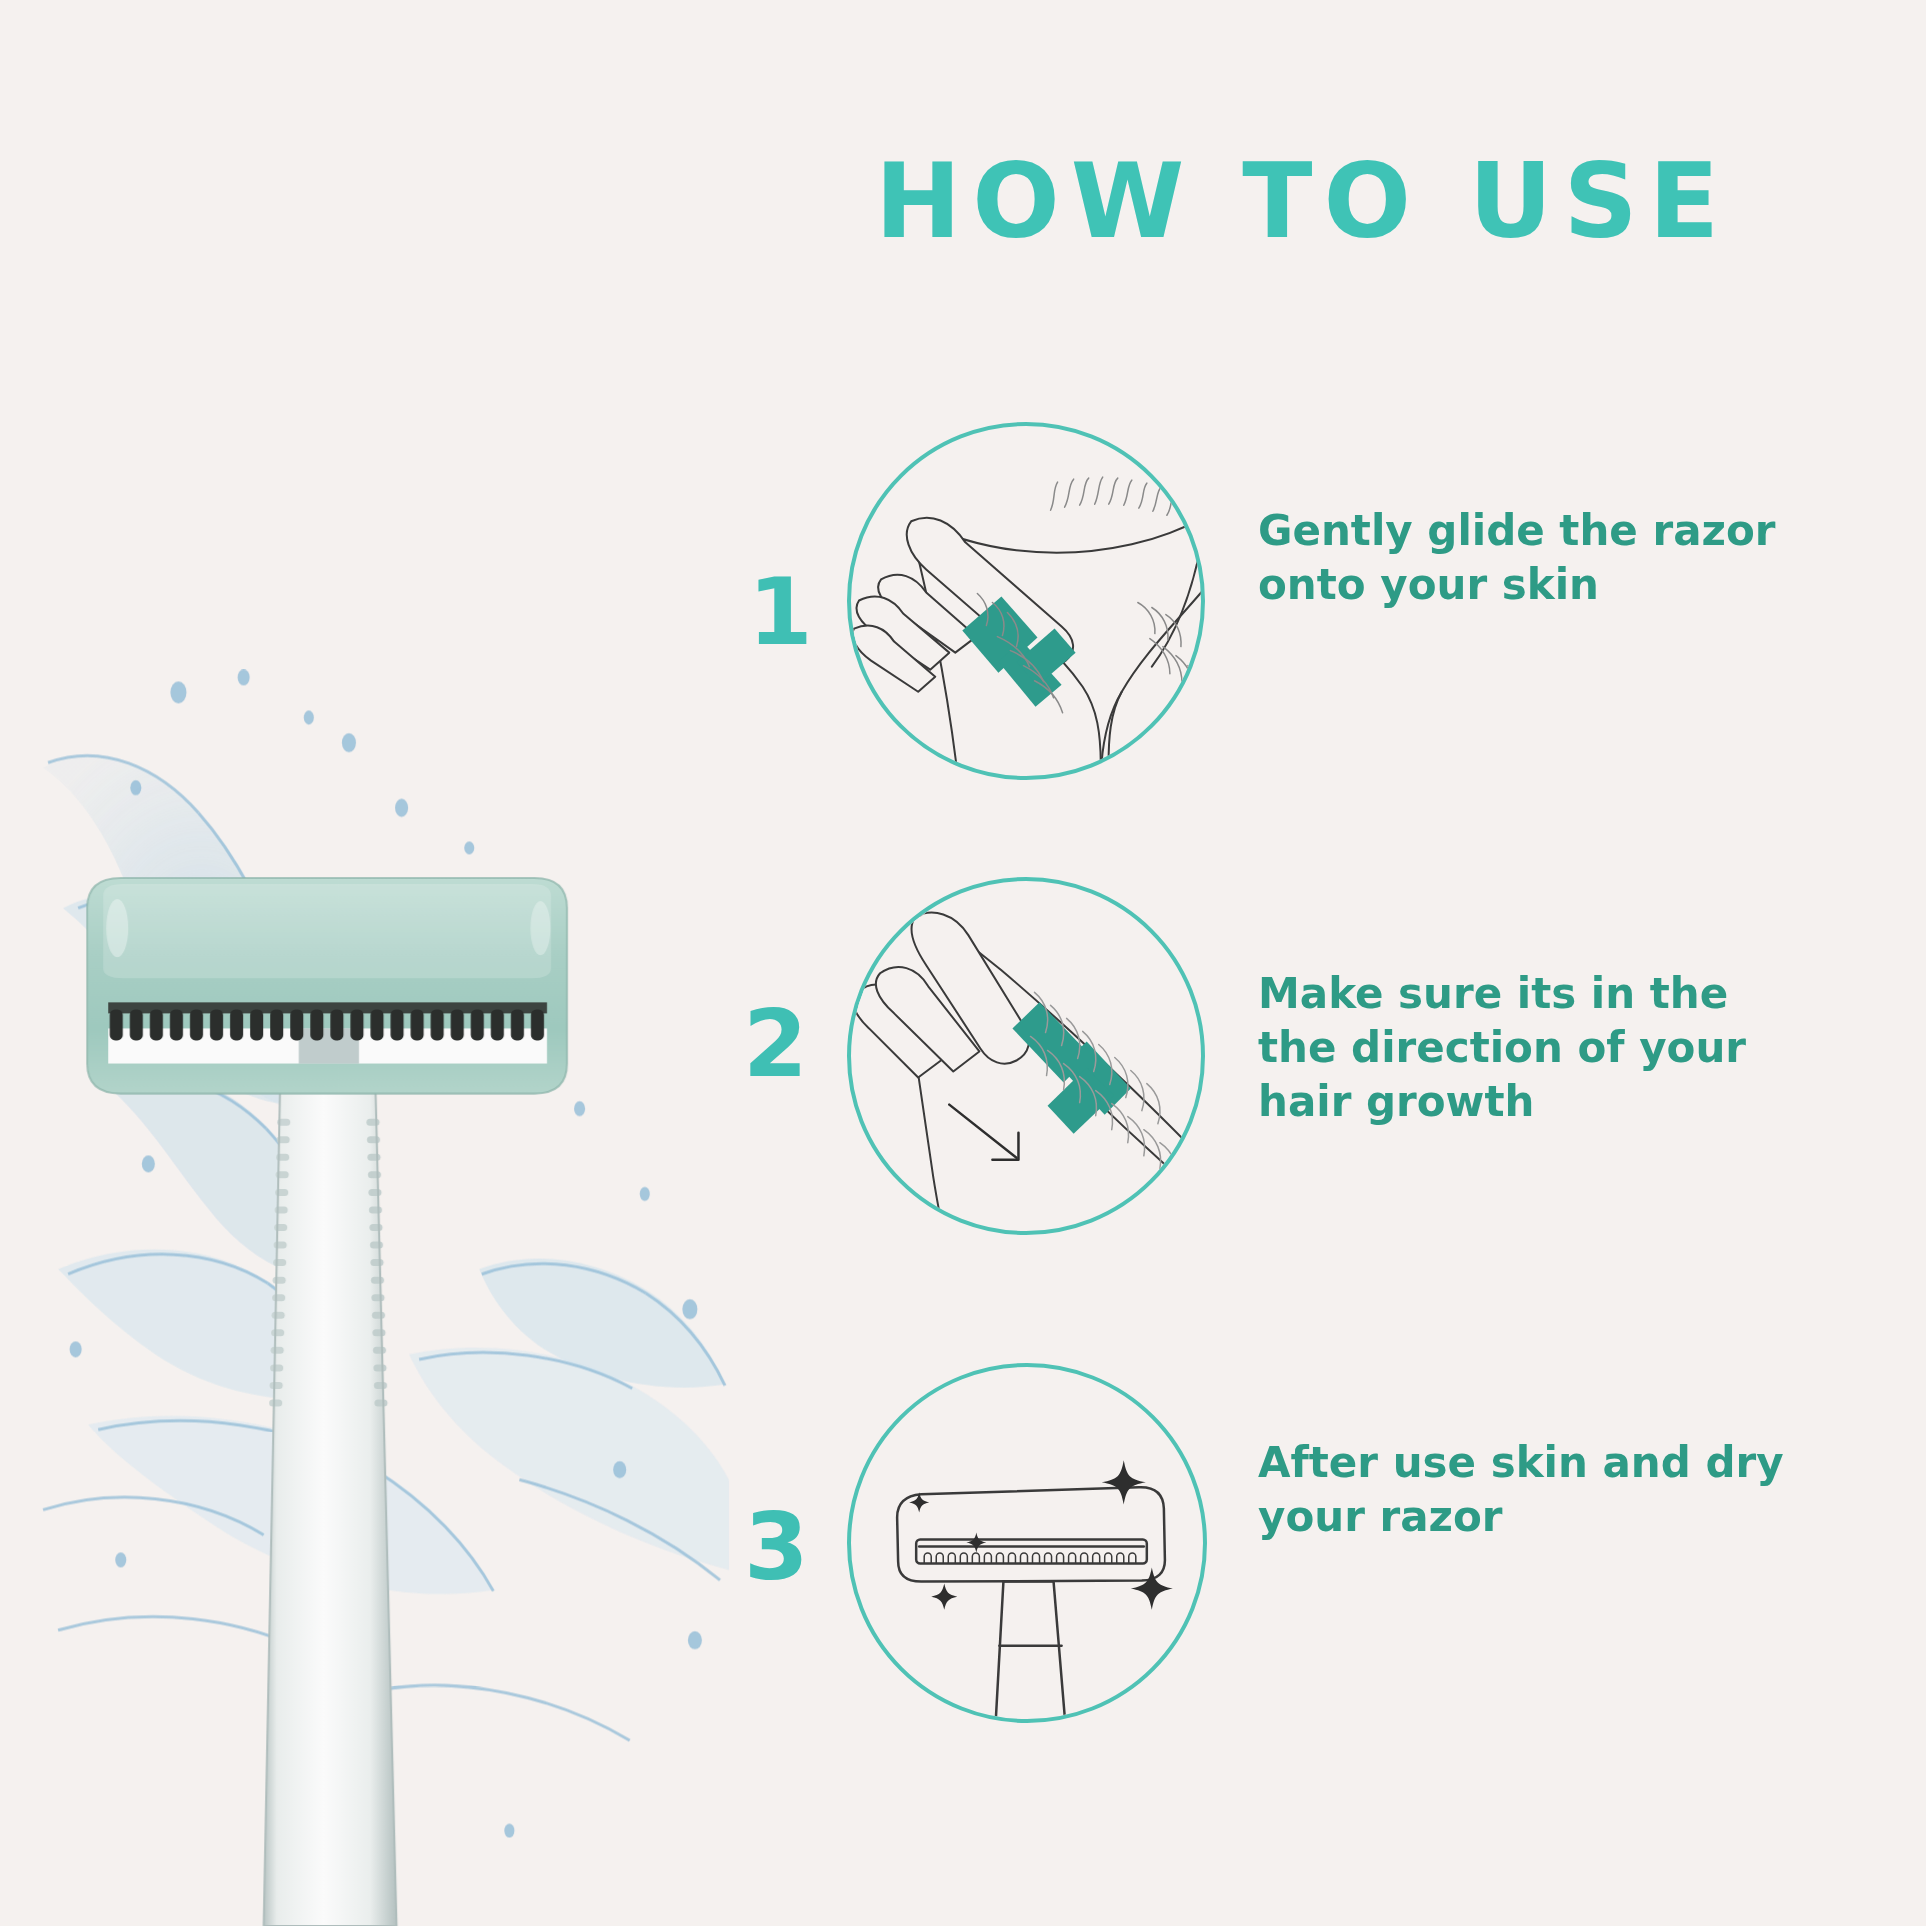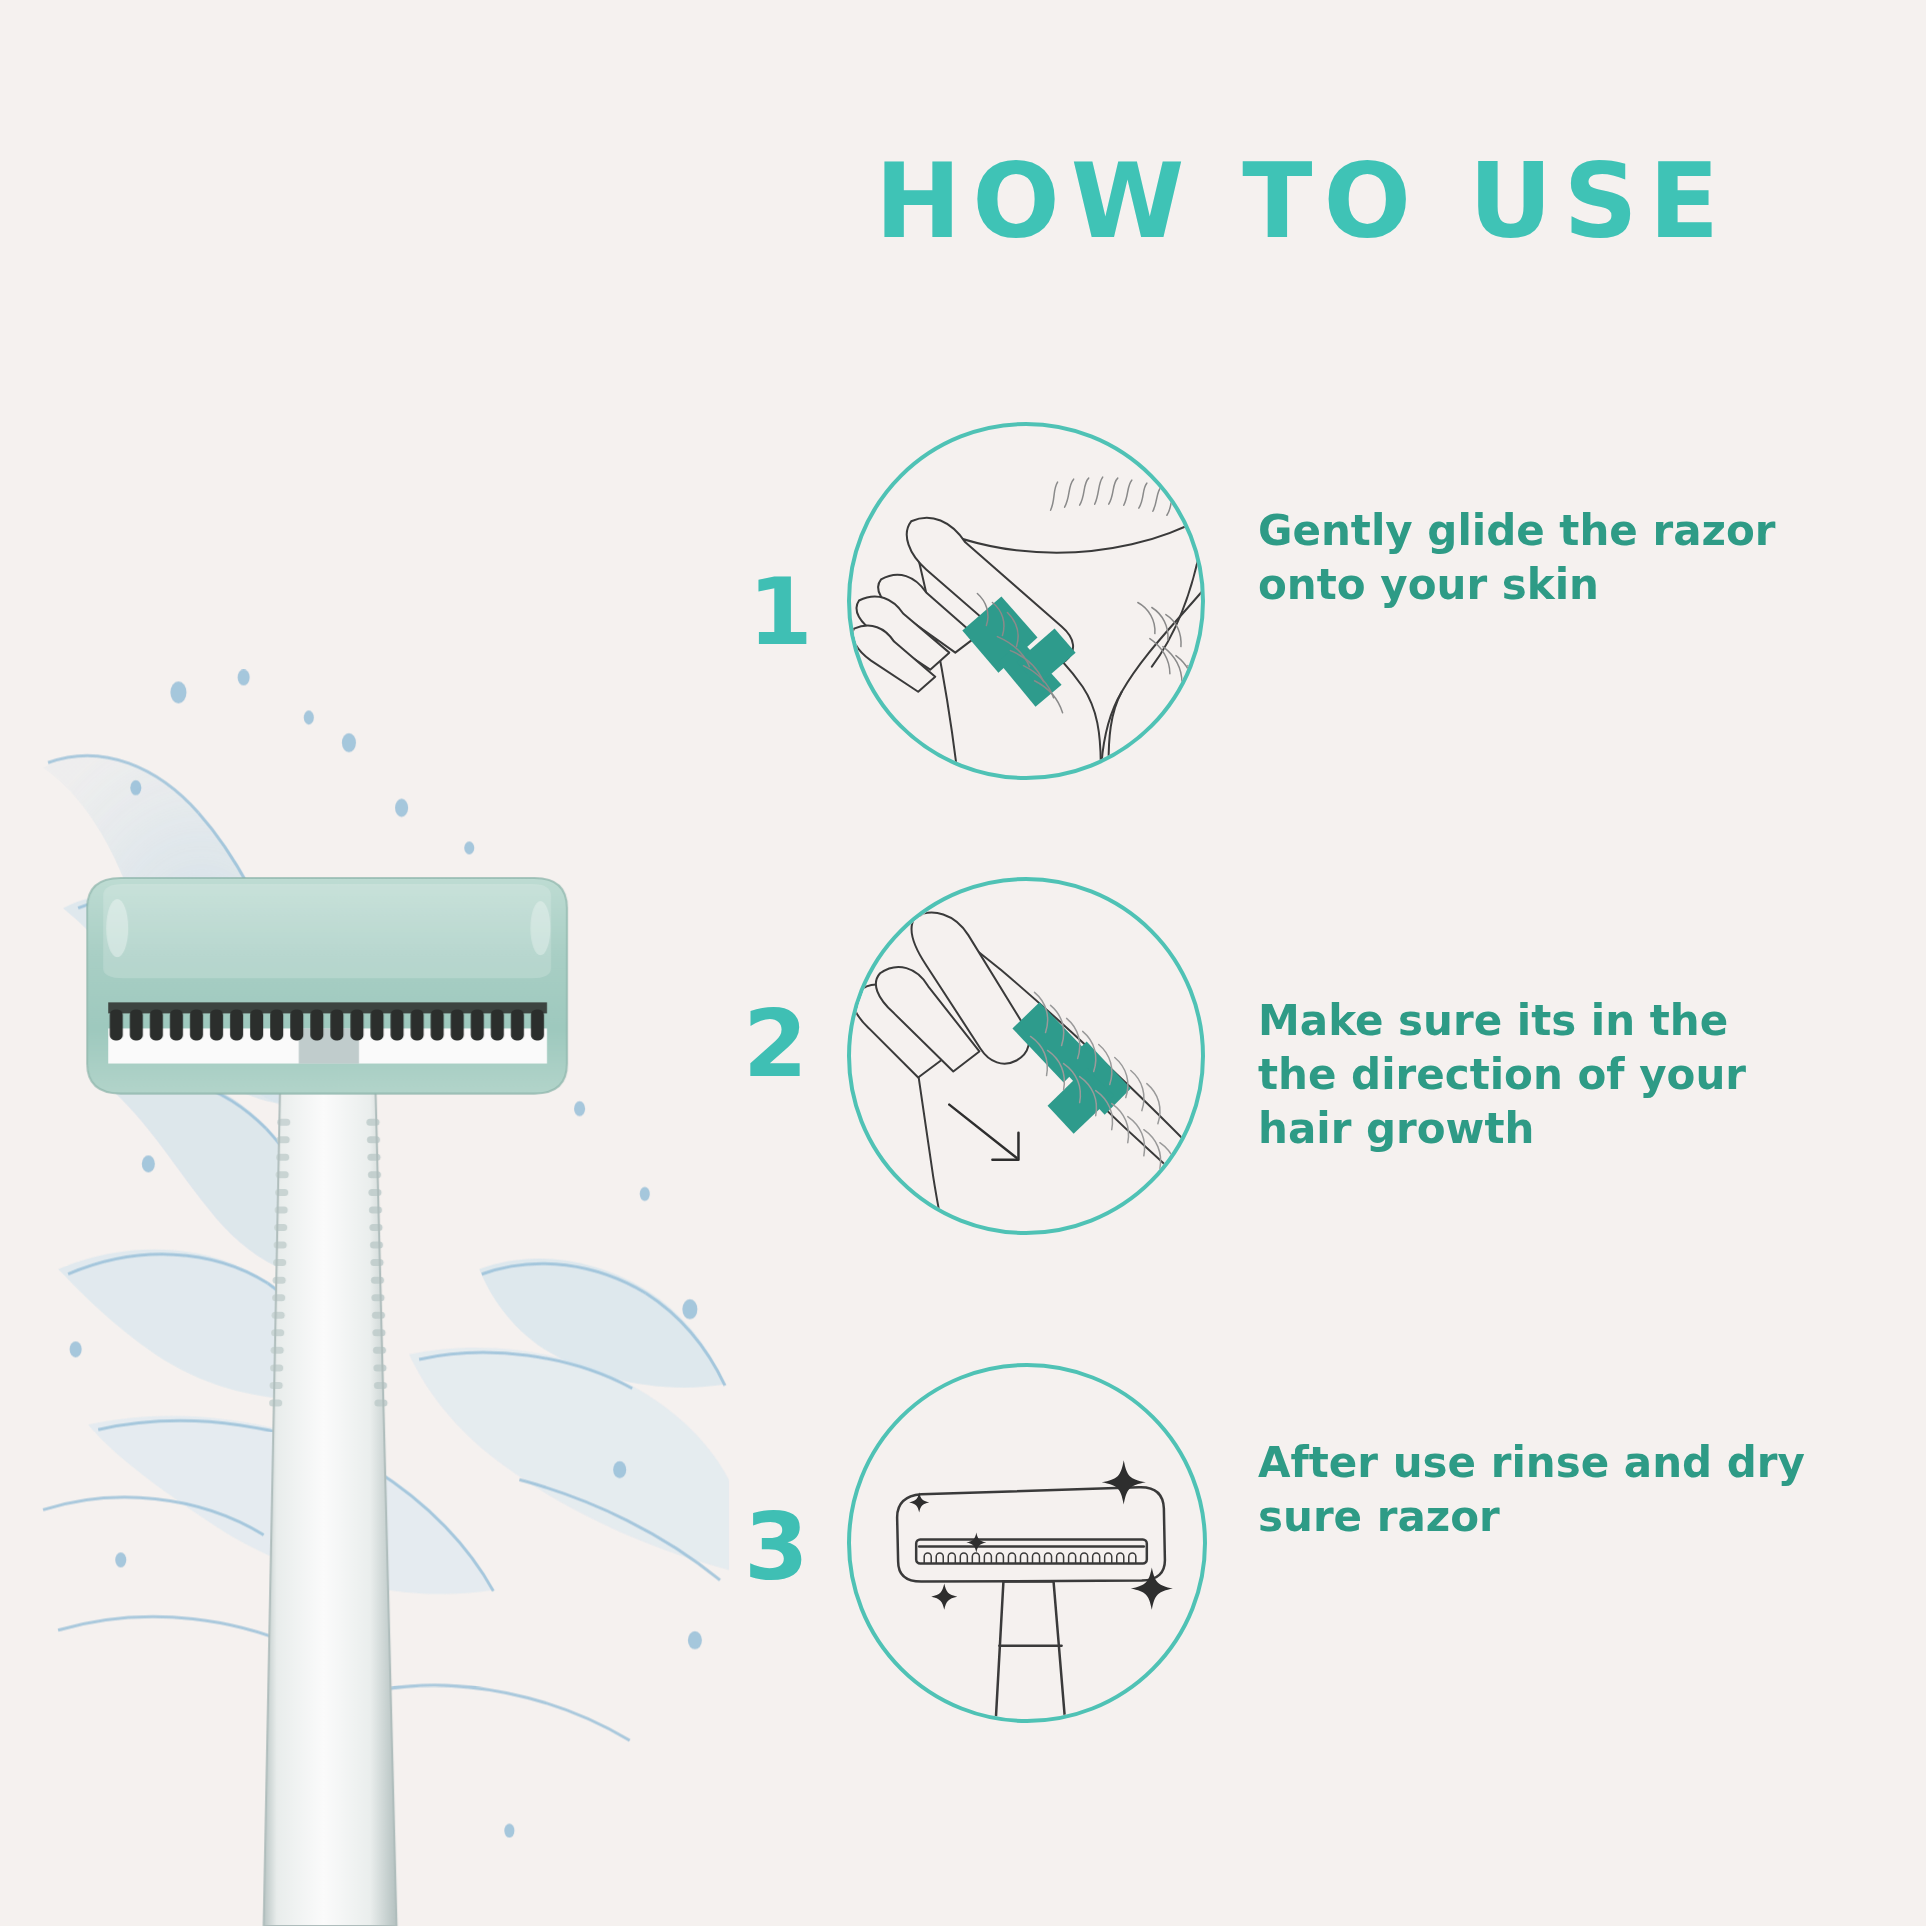--- a/index.html
+++ b/index.html
@@ -57,21 +57,21 @@
   }
 
   
   #step1 .step-num{ left:720px; top:566px; }
   #step1 .circle{ left:819px; top:422px; width:358px; height:358px; }
   #step1 .step-text{ left:1230px; top:504px; }
 
   
   #step2 .step-num{ left:715px; top:998px; }
   #step2 .circle{ left:819px; top:877px; width:358px; height:358px; }
-  #step2 .step-text{ left:1230px; top:994px; }
+  #step2 .step-text{ left:1230px; top:967px; }
 
   
   #step3 .step-num{ left:716px; top:1501px; }
   #step3 .circle{ left:819px; top:1363px; width:360px; height:360px; }
   #step3 .step-text{ left:1230px; top:1436px; }
 
   
   #product{position:absolute;left:0;top:527px;width:702px;height:1399px;}
   #product svg{position:absolute;left:0;top:0;}
 </style>
@@ -434,17 +434,17 @@
           <path d="M186 432 C 190 450, 194 454, 212 458 C 194 462, 190 466, 186 484
                    C 182 466, 178 462, 160 458 C 178 454, 182 450, 186 432 Z"></path>
           <path d="M136 250 C 139 264, 142 267, 156 270 C 142 273, 139 276, 136 290
                    C 133 276, 130 273, 116 270 C 130 267, 133 264, 136 250 Z"></path>
           <path d="M250 330 C 253 344, 256 347, 270 350 C 256 353, 253 356, 250 370
                    C 247 356, 244 353, 230 350 C 244 347, 247 344, 250 330 Z"></path>
         </g>
       </svg>
     </div>
 
-    <div class="step-text">After use rinse and dry sure razor</div>
+    <div class="step-text">After use skin and dry your razor</div>
   </div>
 
 </div>
 
 
 </body></html>

